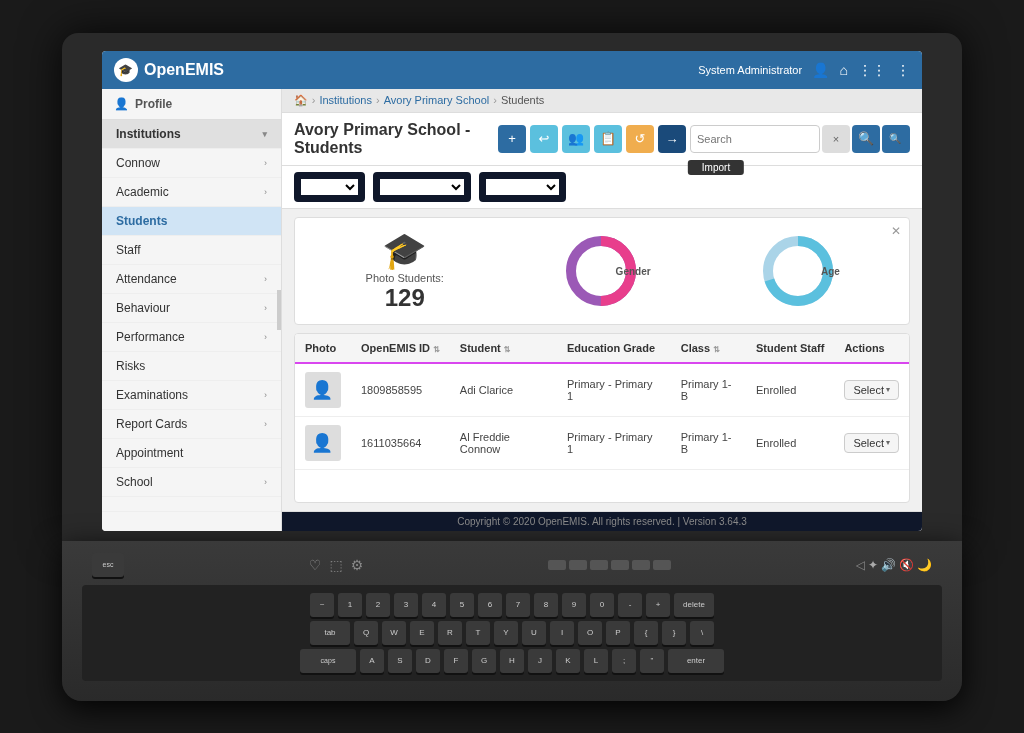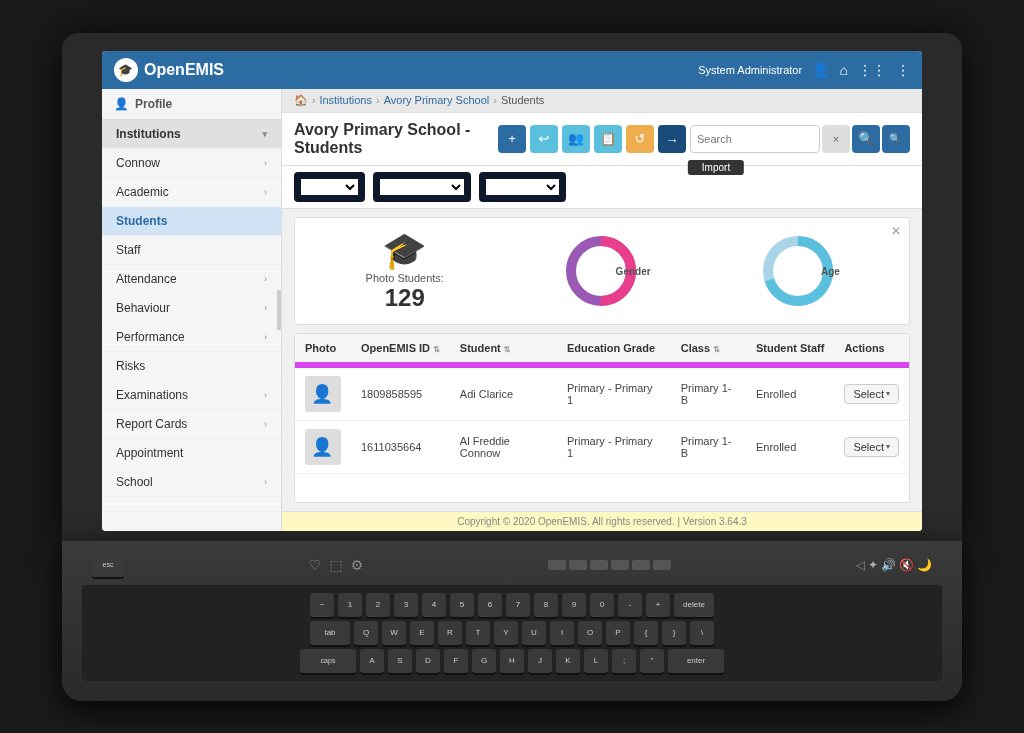--- a/index.html
+++ b/index.html
@@ -402,21 +402,21 @@
     }
 
     table {
       width: 100%;
       border-collapse: collapse;
       font-size: 11px;
     }
 
     thead tr {
       background: #f5f5f5;
-      border-bottom: 6px solid #d946ef;
+      border-bottom: 2px solid #d946ef;
     }
 
     thead th {
       padding: 8px 10px;
       text-align: left;
       font-weight: bold;
       color: #333;
       white-space: nowrap;
     }
 
@@ -458,21 +458,21 @@
       cursor: pointer;
       color: #333;
     }
 
     .select-btn-arrow {
       font-size: 8px;
       color: #666;
     }
 
     .footer-bar {
-      background: #fef9c3;
+      background: #0f172a;
       border-top: 1px solid #ddd;
       padding: 4px 12px;
       font-size: 10px;
       color: #888;
       text-align: center;
     }
 
     
     svg.donut {
       width: 80px;

